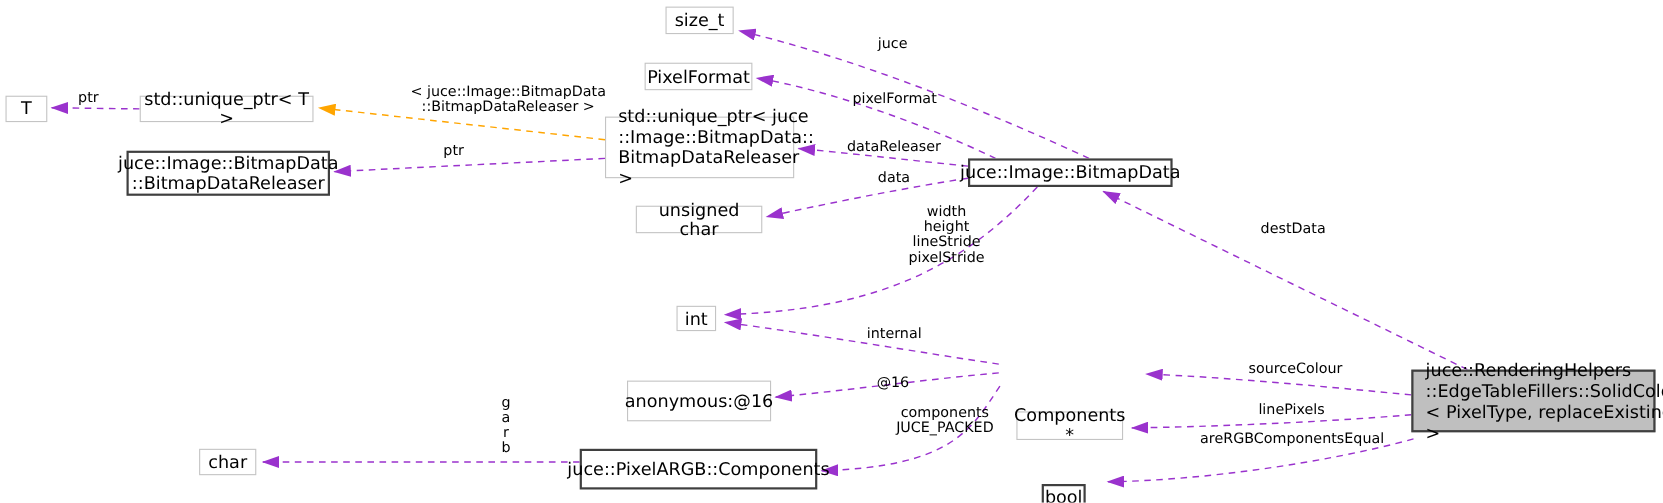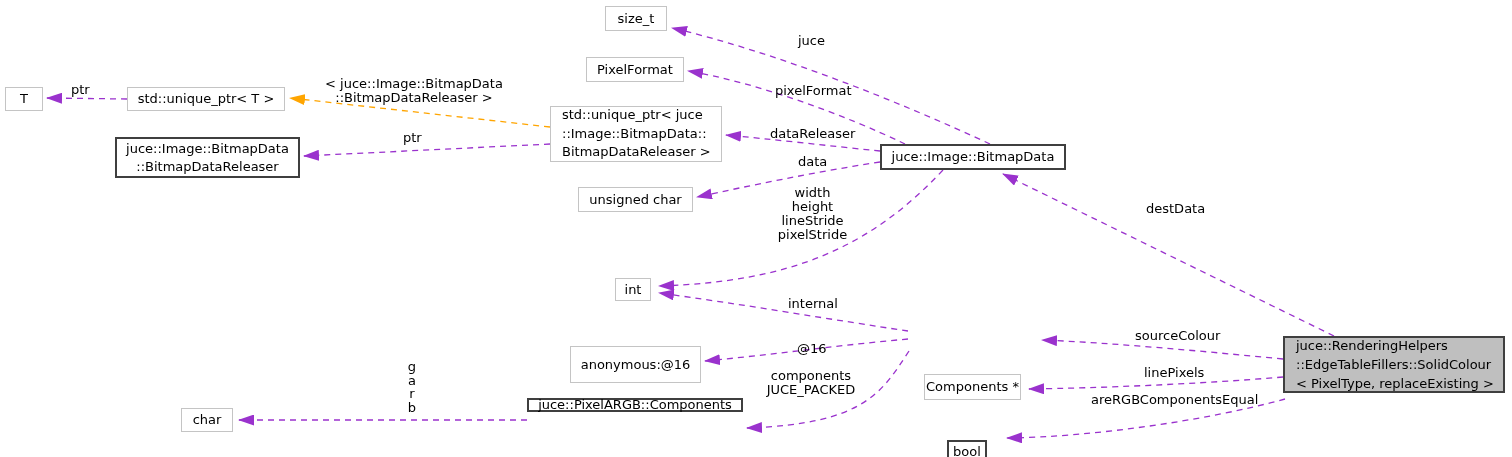--- a/index.html
+++ b/index.html
@@ -13,35 +13,35 @@
   }
   #edges{position:absolute;left:0;top:0;width:1512px;height:457px;}
   .node{
     position:absolute;
     box-sizing:border-box;
     background:#ffffff;
     border:1px solid #c4c4c4;
     display:flex;
     align-items:center;
     justify-content:center;
-    font-size:13px;
+    font-size:16px;
     line-height:18px;
     white-space:pre-line;
     text-align:center;
   }
   .node.doc{border:2px solid #3f3f3f;}
   .node.main{border:2px solid #3f3f3f;background:#bfbfbf;}
   .node.left-text{justify-content:flex-start;text-align:left;padding-left:11px;}
   .edge-label{
     position:absolute;
     font-size:13px;
     line-height:14px;
     white-space:pre-line;
   }
-  .edge-label.ctr{text-align:center;}
+  .edge-label.ctr{text-align:center;margin-left:48px;}
   .garb{line-height:13.5px;}
 </style>
 </head>
 <body>
 
 <div id="canvas">
 
   <svg id="edges" width="1512" height="457" viewBox="0 0 1512 457">
     <defs>
       <marker id="arrow-purple" markerUnits="userSpaceOnUse" markerWidth="17" markerHeight="11" refX="15" refY="5.5" orient="auto">
@@ -106,21 +106,21 @@
 
   <div class="node doc" style="left:880px;top:144px;width:186px;height:26px">juce::Image::BitmapData</div>
 
   <div class="node" style="left:615px;top:278px;width:36px;height:23px">int</div>
 
 
   <div class="node" style="left:570px;top:346px;width:131px;height:37px">anonymous:@16</div>
 
   <div class="node" style="left:924px;top:374px;width:97px;height:26px">Components *</div>
 
-  <div class="node doc" style="left:527px;top:398px;width:216px;height:14px">juce::PixelARGB::Components</div>
+  <div class="node doc" style="left:527px;top:408px;width:216px;height:37px">juce::PixelARGB::Components</div>
 
   <div class="node" style="left:181px;top:408px;width:52px;height:24px">char</div>
 
   <div class="node doc" style="left:947px;top:440px;width:40px;height:24px">bool</div>
 
   <div class="node main left-text" style="left:1283px;top:336px;width:222px;height:57px;line-height:19px">juce::RenderingHelpers
 ::EdgeTableFillers::SolidColour
 &lt; PixelType, replaceExisting &gt;</div>
 
   <div class="edge-label" style="left:71px;top:83px">ptr</div>

